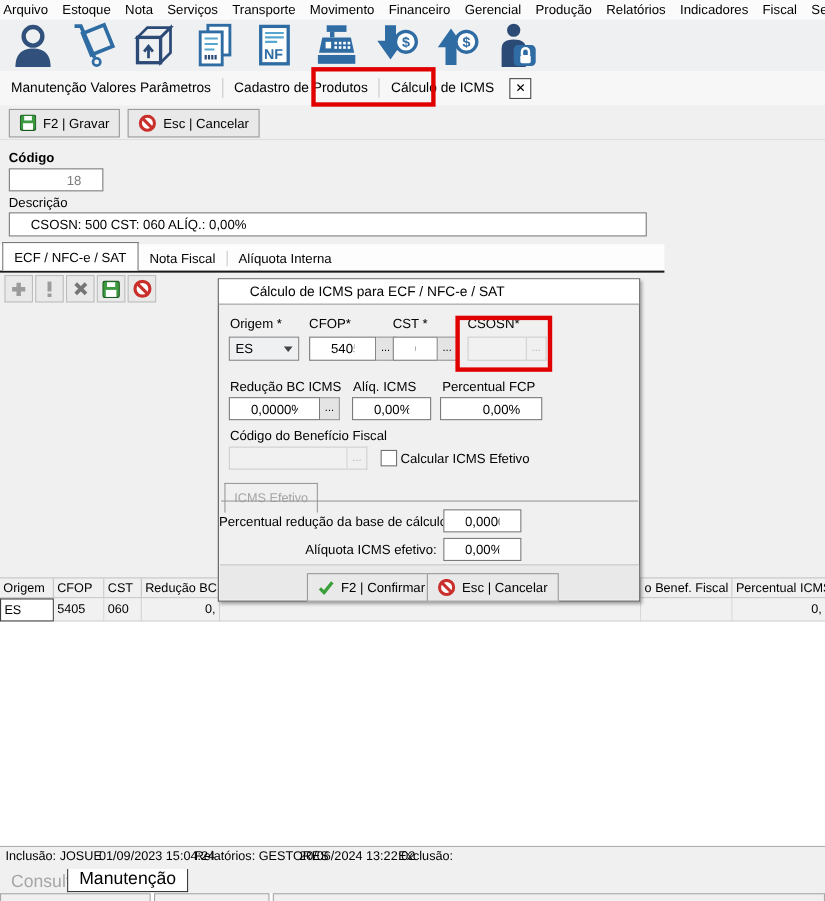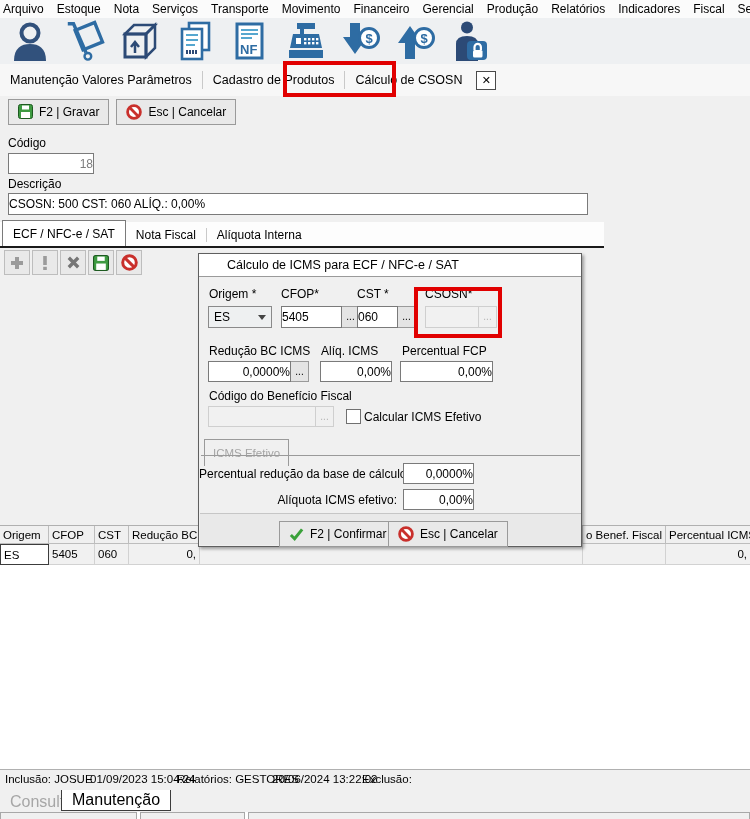--- a/index.html
+++ b/index.html
@@ -20,21 +20,21 @@
   .mdi .sep{width:1px;height:18px;background:#c9c9c9;}
   .mdi .close{width:18px;height:17px;border:1px solid #4a4a4a;background:#fff;display:flex;align-items:center;justify-content:center;font-size:11px;font-weight:bold;margin-left:4px;}
 
   
   .actionbar{position:absolute;left:0;top:96px;width:750px;height:31px;border-bottom:1px solid #9b9b9b;display:flex;align-items:center;gap:7px;padding-left:8px;background:#f0f0f0;}
   .btn{display:inline-flex;align-items:center;gap:6px;height:24px;padding:0 9px;background:#e9e9e9;border:1px solid #9a9a9a;font-size:12px;cursor:default;}
 
   
   .formarea{position:absolute;left:0;top:127px;width:750px;height:95px;background:#f0f0f0;}
   .lbl{position:absolute;font-size:12px;}
-  input.fld{font-family:inherit;font-size:12px;border:1px solid #7a7a7a;background:#fff;padding:0 0;box-sizing:border-box;}
+  input.fld{font-family:inherit;font-size:12px;border:1px solid #7a7a7a;background:#fff;padding:0 19px;box-sizing:border-box;}
   input.fld:disabled,.fld.dis{background:#f1f1f1;border-color:#cfcfcf;color:#9a9a9a;}
   #codigo{position:absolute;left:8px;top:26px;width:86px;height:21px;text-align:right;color:#7d7d7d;}
   #descricao{position:absolute;left:8px;top:66px;width:580px;height:22px;}
 
   
   .innertabs{position:absolute;left:0;top:222px;width:604px;height:24px;background:#fdfdfd;border-bottom:2px solid #1a1a1a;display:flex;align-items:flex-end;font-size:12px;}
   .innertabs .it{padding:3px 10px;display:flex;align-items:center;height:17px;}
   .innertabs .it.active{border:1px solid #7a7a7a;border-bottom:none;background:#fff;height:19px;}
   .innertabs .isep{width:1px;height:14px;background:#c9c9c9;margin-bottom:4px;}
 
@@ -177,21 +177,21 @@
         <rect x="22" y="29" width="9.5" height="7.5" rx="1.5" fill="#fff"></rect>
       </svg>
     </div>
   </div>
 
   <div class="mdi">
     <div class="t">Manutenção Valores Parâmetros</div>
     <div class="sep"></div>
     <div class="t">Cadastro de Produtos</div>
     <div class="sep"></div>
-    <div class="t">Cálculo de CSOSN</div>
+    <div class="t">Cálculo de ICMS</div>
     <div class="close">✕</div>
   </div>
 
   <div class="actionbar">
     <div class="btn">
       <svg width="15" height="15" viewBox="0 0 15 15">
         <rect x="0.5" y="0.5" width="14" height="14" rx="2" fill="#3e9a41" stroke="#1d5a20"></rect>
         <rect x="4" y="1.5" width="7" height="4" fill="#fff"></rect>
         <rect x="3" y="8" width="9" height="6" fill="#fff"></rect>
       </svg>
@@ -200,21 +200,21 @@
     <div class="btn">
       <svg width="16" height="16" viewBox="0 0 16 16">
         <circle cx="8" cy="8" r="6.4" fill="#fff" stroke="#c9302c" stroke-width="2.8"></circle>
         <line x1="3.6" y1="3.6" x2="12.4" y2="12.4" stroke="#c9302c" stroke-width="2.8"></line>
       </svg>
       <span>Esc | Cancelar</span>
     </div>
   </div>
 
   <div class="formarea">
-    <div class="lbl" style="left:8px;top:9px;">Código</div>
+    <div class="lbl" style="left:8px;top:9px;font-weight:bold;">Código</div>
     <input id="codigo" class="fld" value="18" style="">
     <div class="lbl" style="left:8px;top:50px;">Descrição</div>
     <input id="descricao" class="fld" value="CSOSN: 500 CST: 060 ALÍQ.: 0,00%" style="">
   </div>
 
   <div class="innertabs">
     <div class="it active" style="margin-left:2px;">ECF / NFC-e / SAT</div>
     <div class="it">Nota Fiscal</div>
     <div class="isep"></div>
     <div class="it">Alíquota Interna</div>

